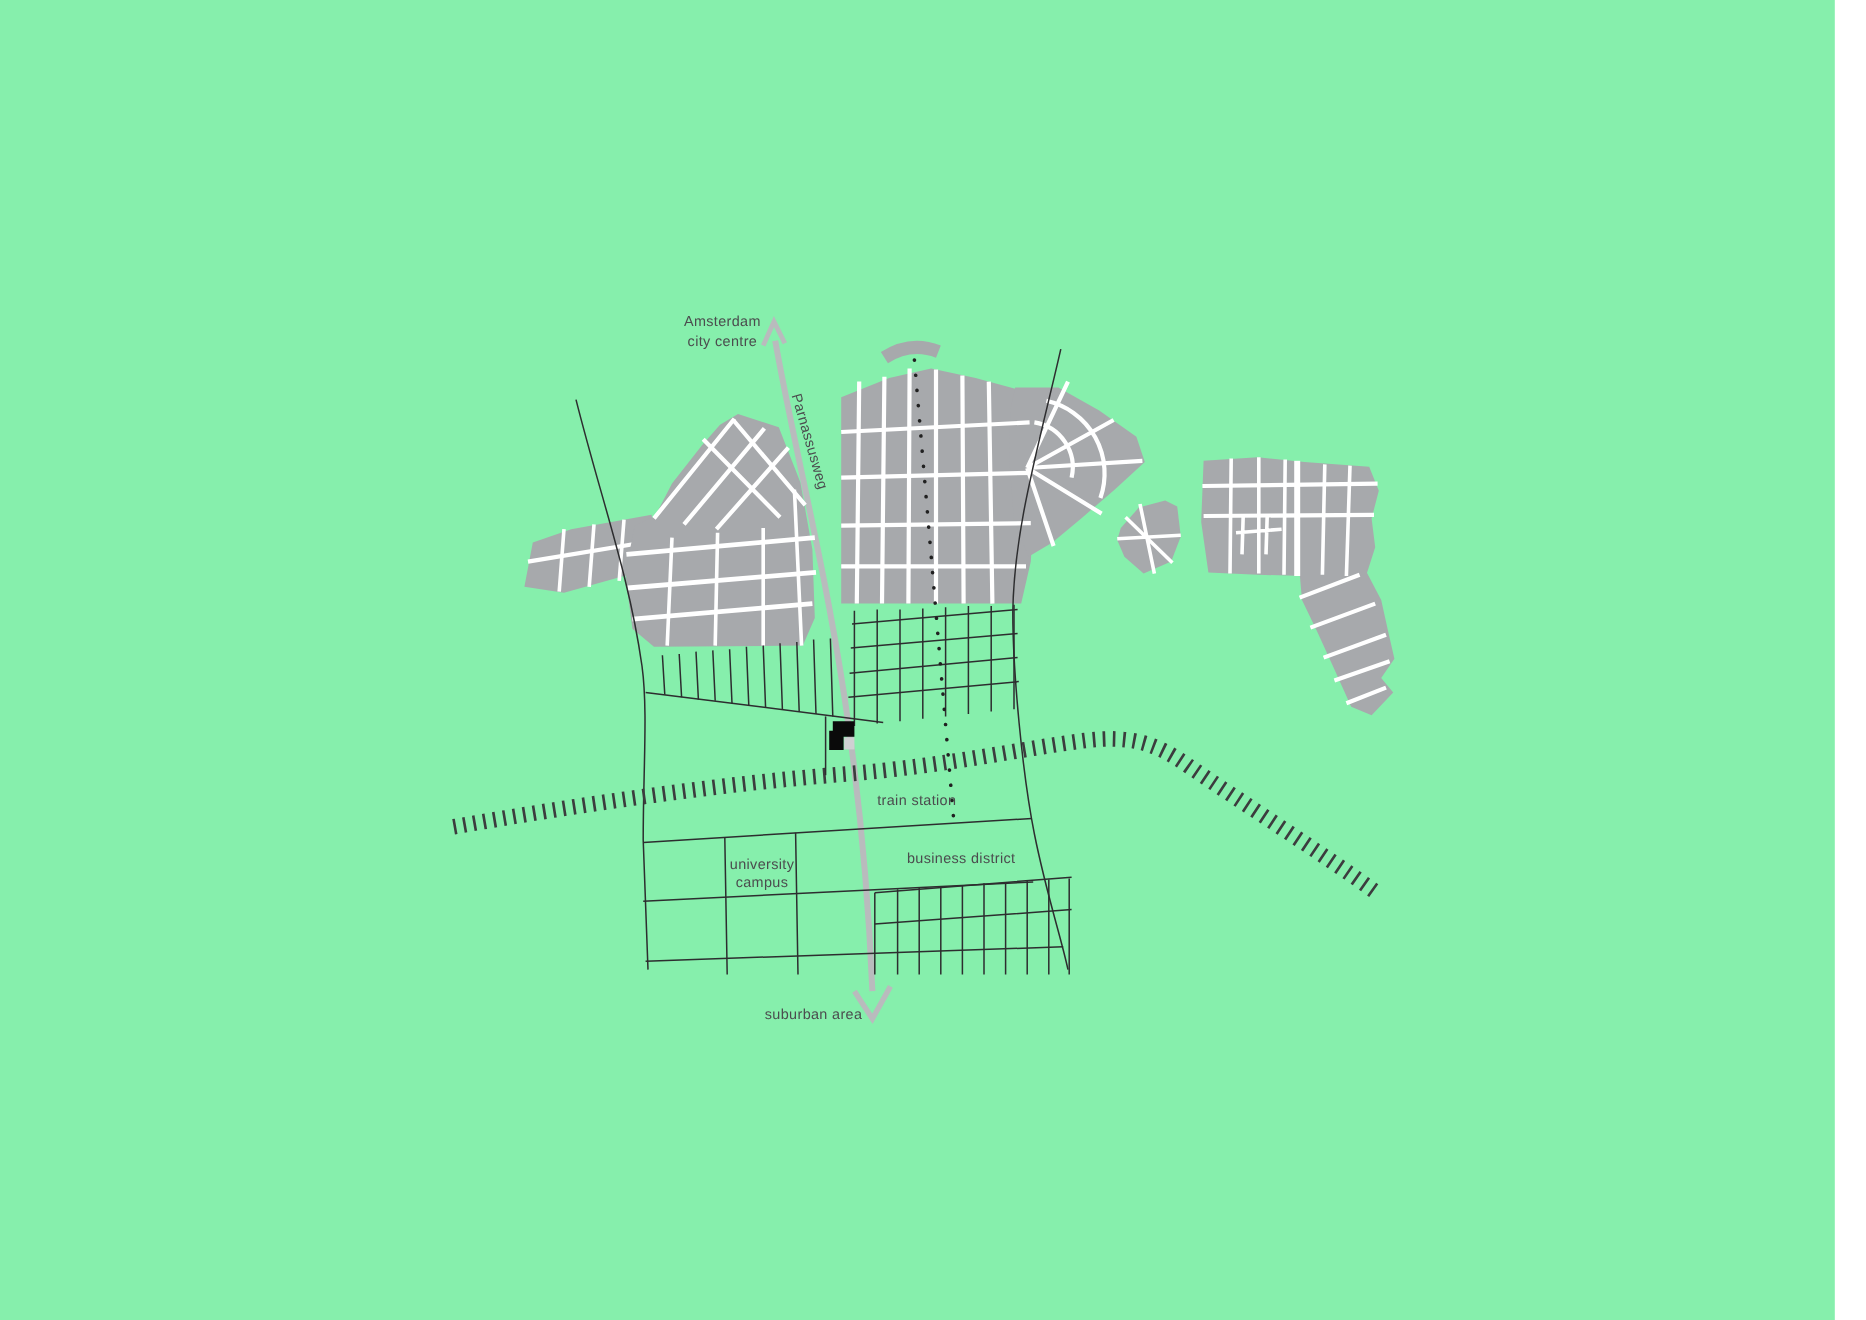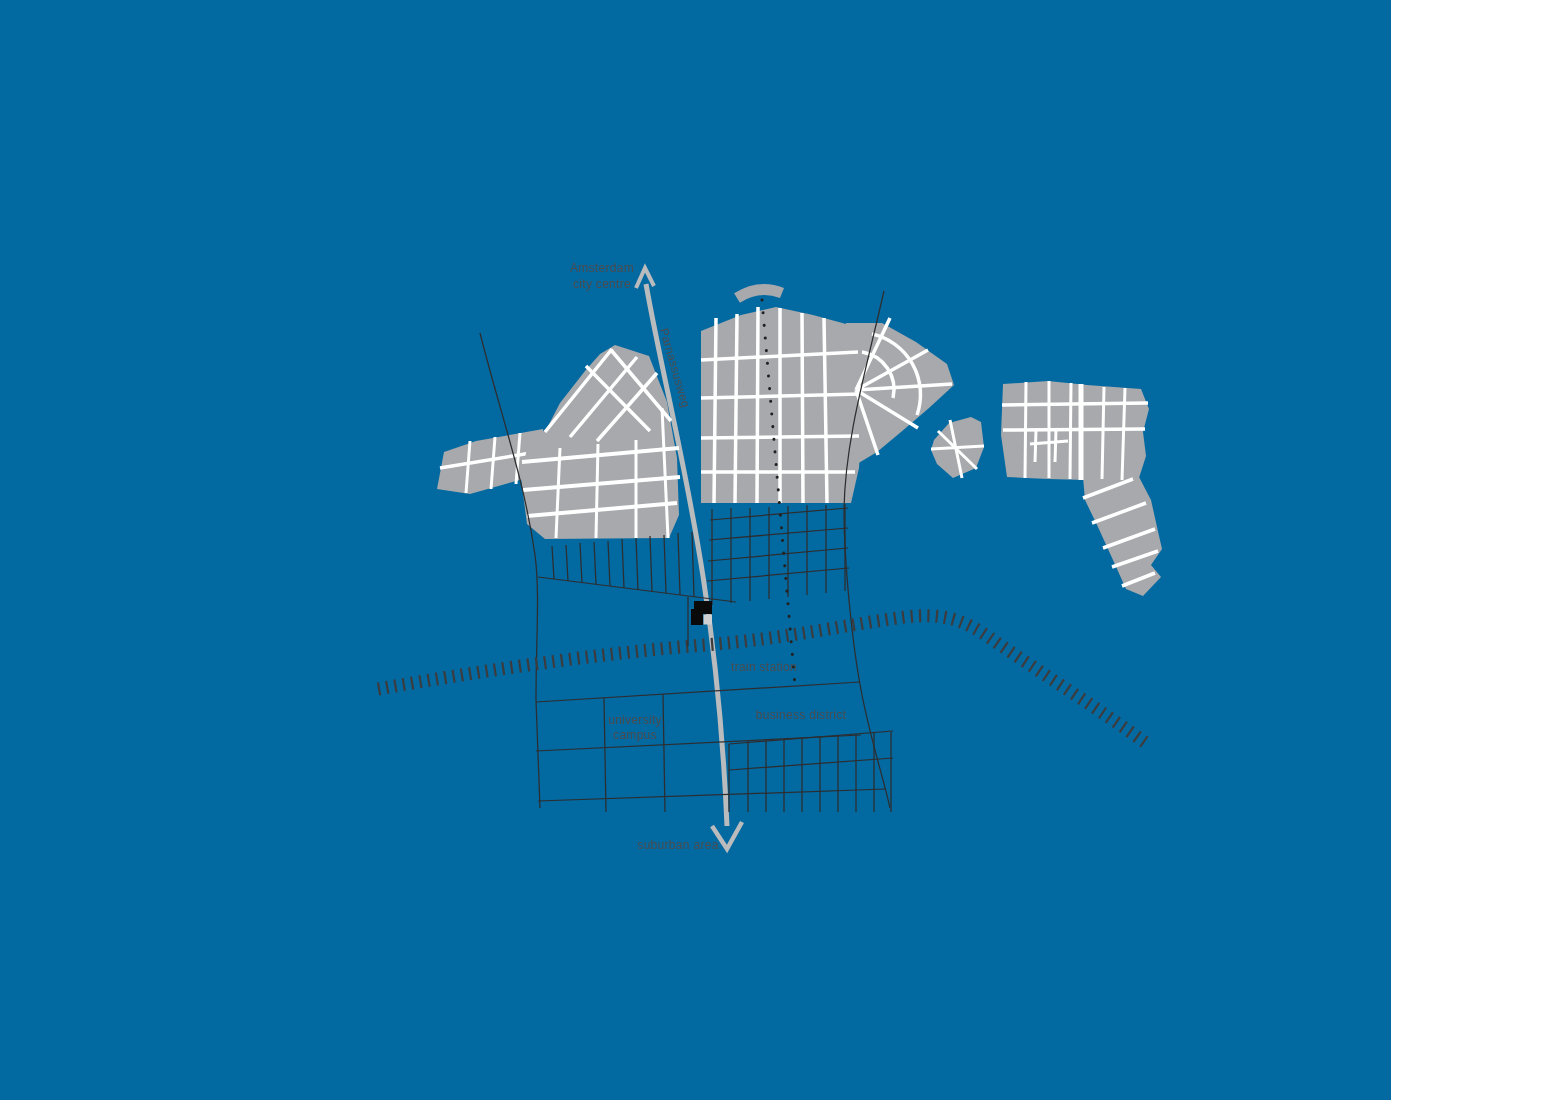--- a/index.html
+++ b/index.html
@@ -1,16 +1,16 @@
 <!DOCTYPE html>
 <html><head>
 <meta charset="utf-8">
 <style>
   html,body{margin:0;padding:0;background:#ffffff;}
-  .stage{position:relative;width:1391px;height:1100px;background:#0369a1;overflow:hidden;
+  .stage{position:relative;width:1529px;height:1100px;background:#86efac;overflow:hidden;
          font-family:"Liberation Sans",sans-serif;}
   svg{position:absolute;left:0;top:0;}
   text{font-family:"Liberation Sans",sans-serif;fill:#4b4c4e;}
   .lbl{font-size:12px;letter-spacing:.3px;}
   .blocks{fill:#a7a9ac;stroke:none;}
   .street{stroke:#ffffff;fill:none;stroke-linecap:butt;}
   .thin{stroke:#2d2d2f;stroke-width:1.25;fill:none;}
   .rail{stroke:#3c3c3e;stroke-width:13;fill:none;stroke-dasharray:2.2 6.2;}
   .roadgray{stroke:#b9bbbd;fill:none;}
 </style>

